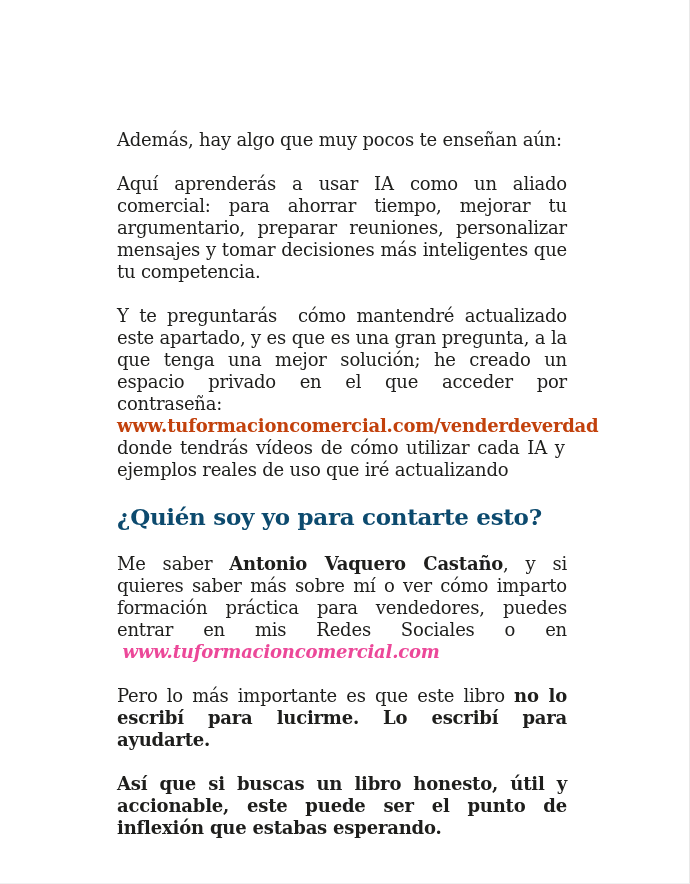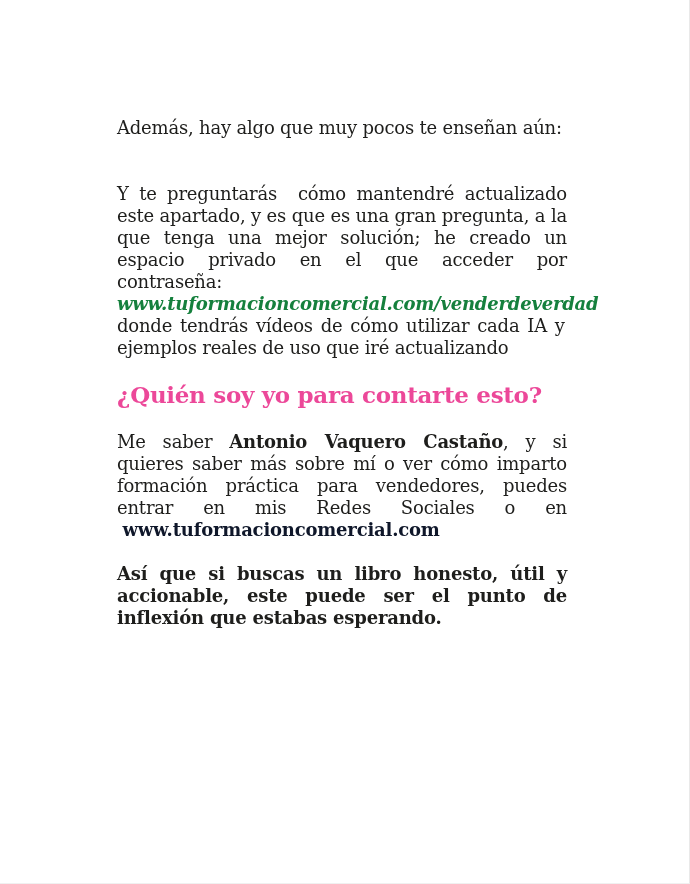--- a/index.html
+++ b/index.html
@@ -23,53 +23,54 @@
     border-bottom: 1px solid #f0f0f0;
   }
   .text-column {
     color: #1e1e1c;
     font-size: 18px;
     line-height: 22px;
     letter-spacing: -0.2px;
     text-align: justify;
   }
   .para {
-    margin: 0 0 22px 0;
+    margin: 12px 0 22px 0;
   }
   .para strong {
     font-weight: bold;
   }
   .heading {
-    color: #ec4899;
+    color: #0c4a6e;
     font-size: 23px;
     line-height: 28px;
     font-weight: bold;
     letter-spacing: -0.3px;
     margin: 22px 0 22px 0;
     text-align: left;
   }
   a.link {
     font-weight: bold;
     text-decoration: none;
     cursor: pointer;
   }
-  a.link.light { color: #15803d; font-style: italic; }
-  a.link.dark  { color: #0f172a; }
+  a.link.light { color: #c2410c; }
+  a.link.dark  { color: #ec4899; font-style: italic; }
 </style>
 </head>
 <body>
 
 <main class="page">
   <article class="text-column">
 
-    <p class="para"><span>Además, hay algo que muy pocos te enseñan aún:</span><br><br></p>
+    <p class="para"><span>Además, hay algo que muy pocos te enseñan aún:</span><br><br><span>Aquí aprenderás a usar IA como un aliado comercial: para ahorrar tiempo, mejorar tu argumentario, preparar reuniones, personalizar mensajes y tomar decisiones más inteligentes que tu competencia.</span></p>
 
     <p class="para"><span>Y te preguntarás &nbsp;cómo mantendré actualizado este apartado, y es que es una gran pregunta, a la que tenga una mejor solución; he creado un espacio privado en el que acceder por contraseña: </span><a class="link light" href="#">www.tuformacioncomercial.com/venderdeverdad</a><span> donde tendrás vídeos de cómo utilizar cada IA y ejemplos reales de uso que iré actualizando</span></p>
 
     <h2 class="heading">¿Quién soy yo para contarte esto?</h2>
 
     <p class="para"><span>Me saber </span><strong>Antonio Vaquero Castaño</strong><span>, y si quieres saber más sobre mí o ver cómo imparto formación práctica para vendedores, puedes entrar en mis Redes Sociales o en &nbsp;</span><a class="link dark" href="#">www.tuformacioncomercial.com</a><br></p>
 
+    <p class="para"><span>Pero lo más importante es que este libro </span><strong>no lo escribí para lucirme. Lo escribí para ayudarte.</strong></p>
 
     <p class="para"><strong>Así que si buscas un libro honesto, útil y accionable, este puede ser el punto de inflexión que estabas esperando.</strong></p>
 
   </article>
 </main>
 
 </body></html>

